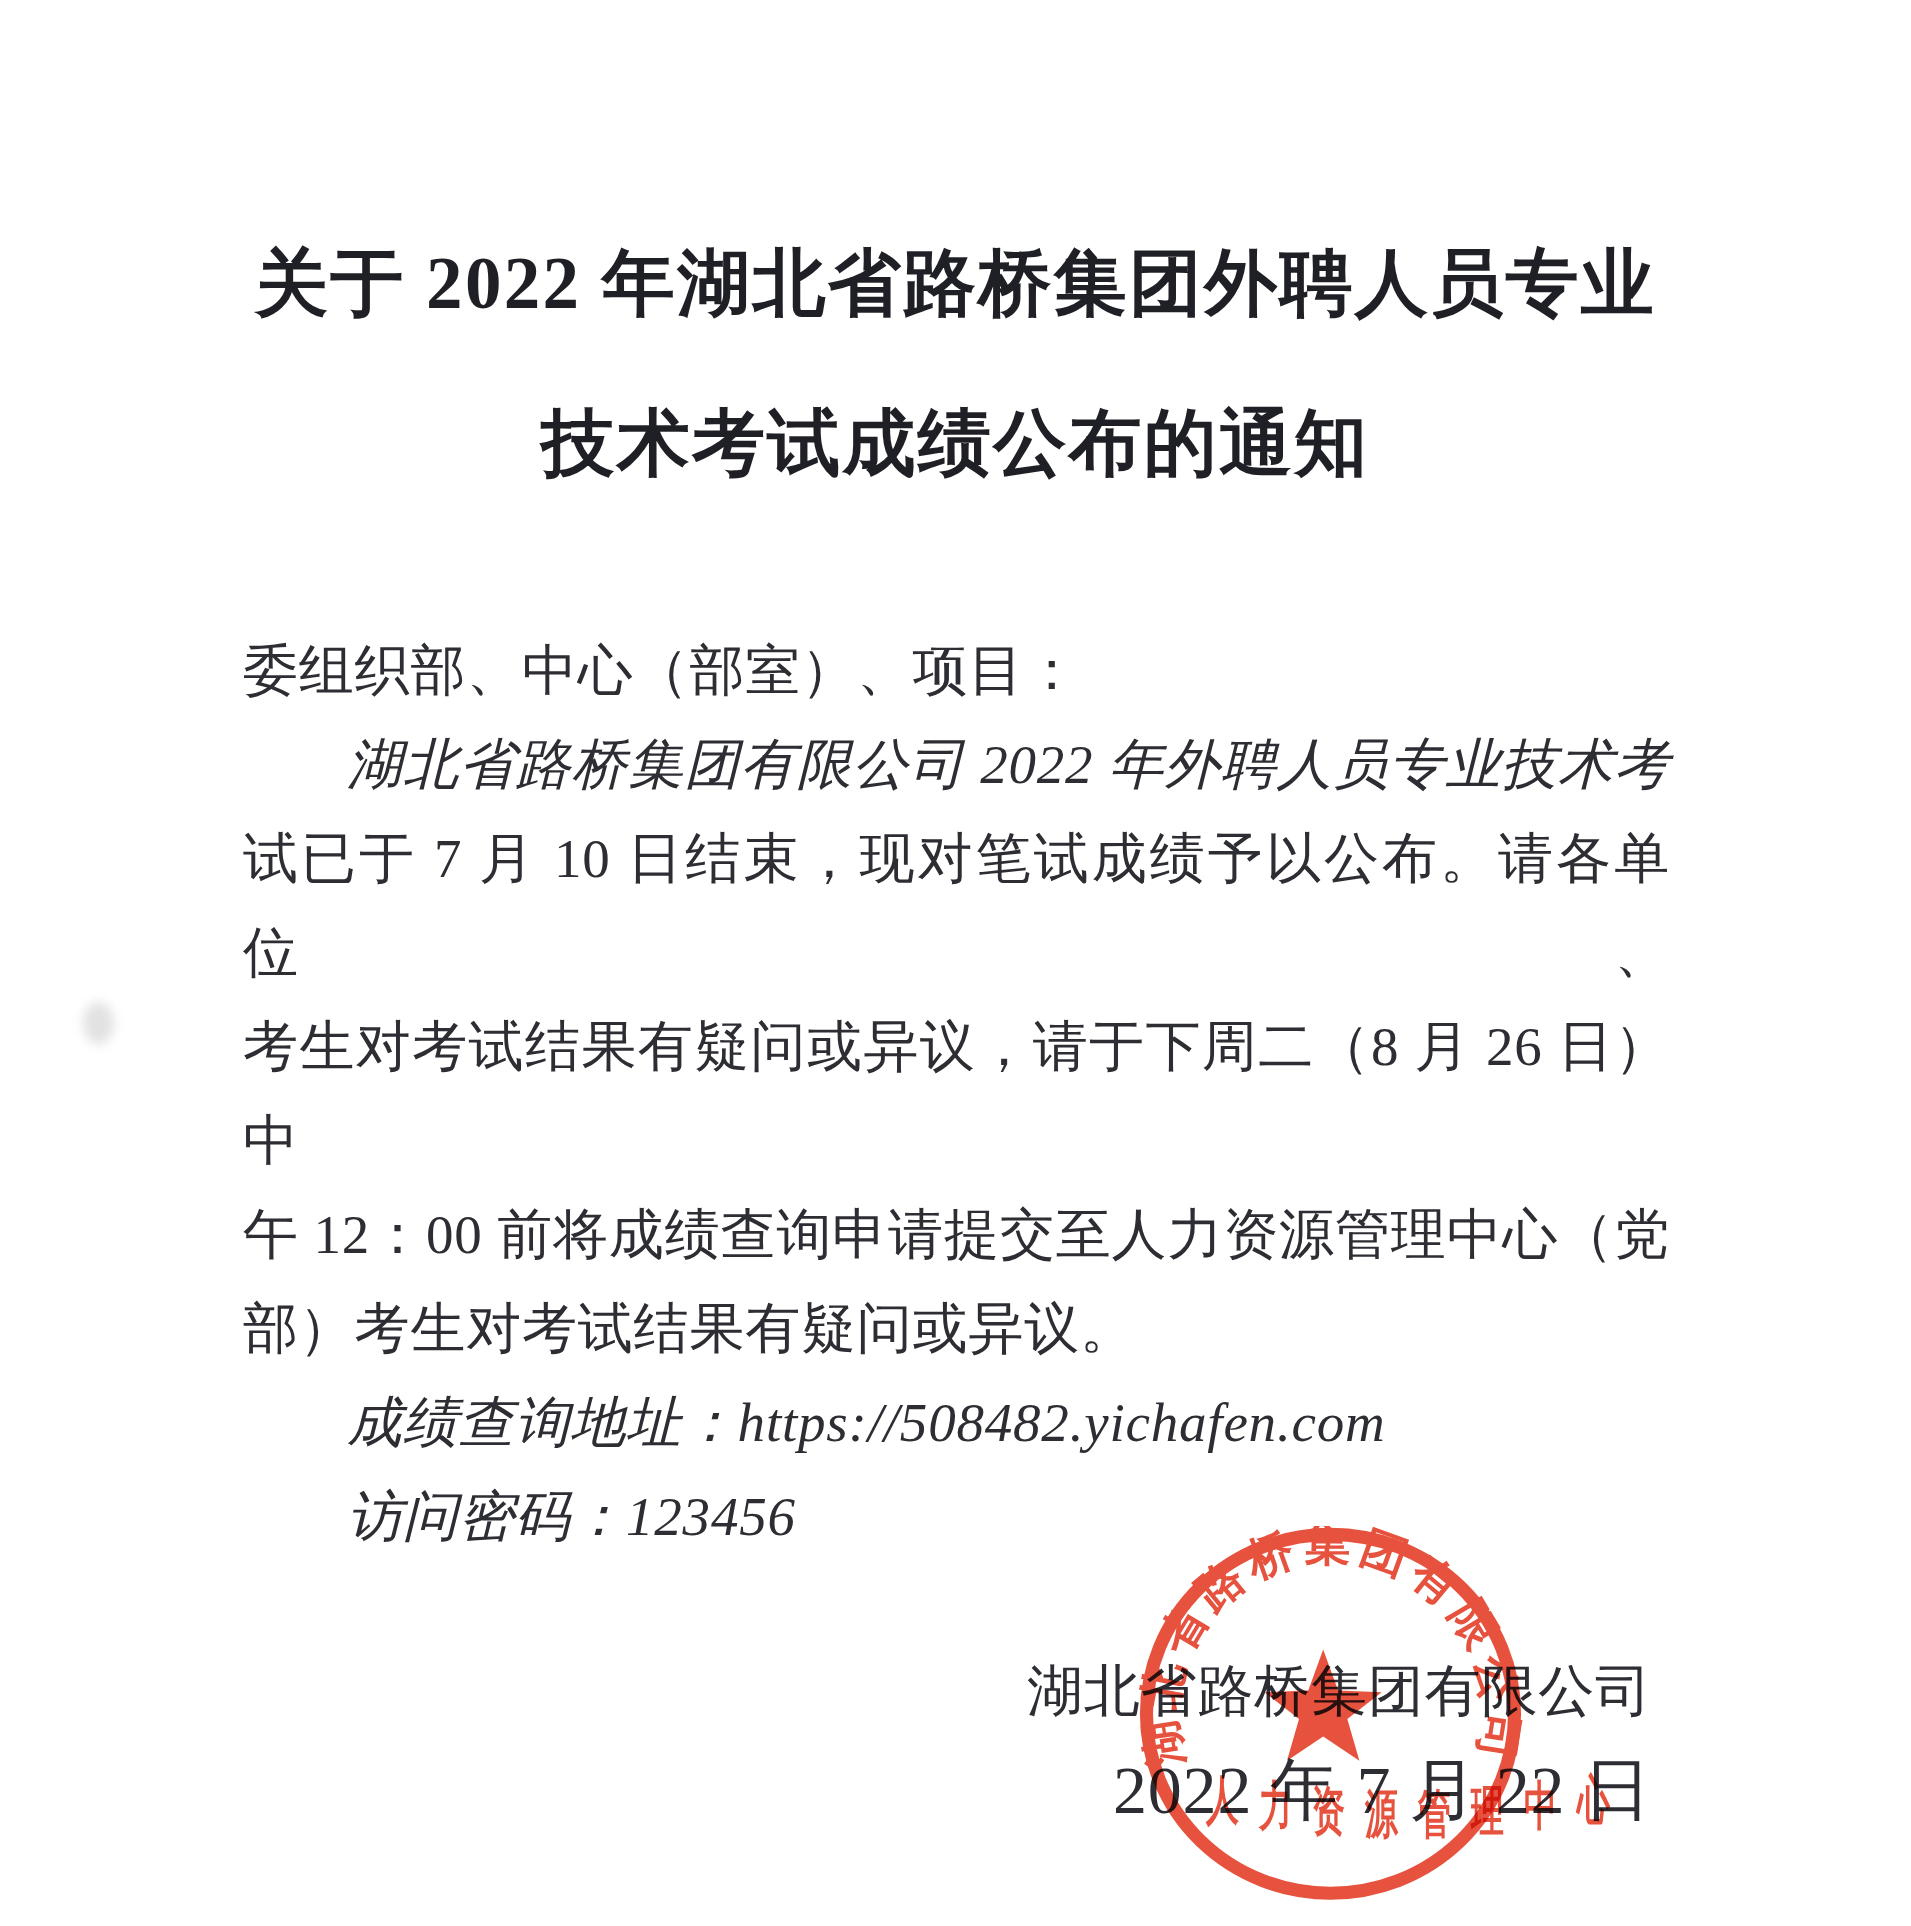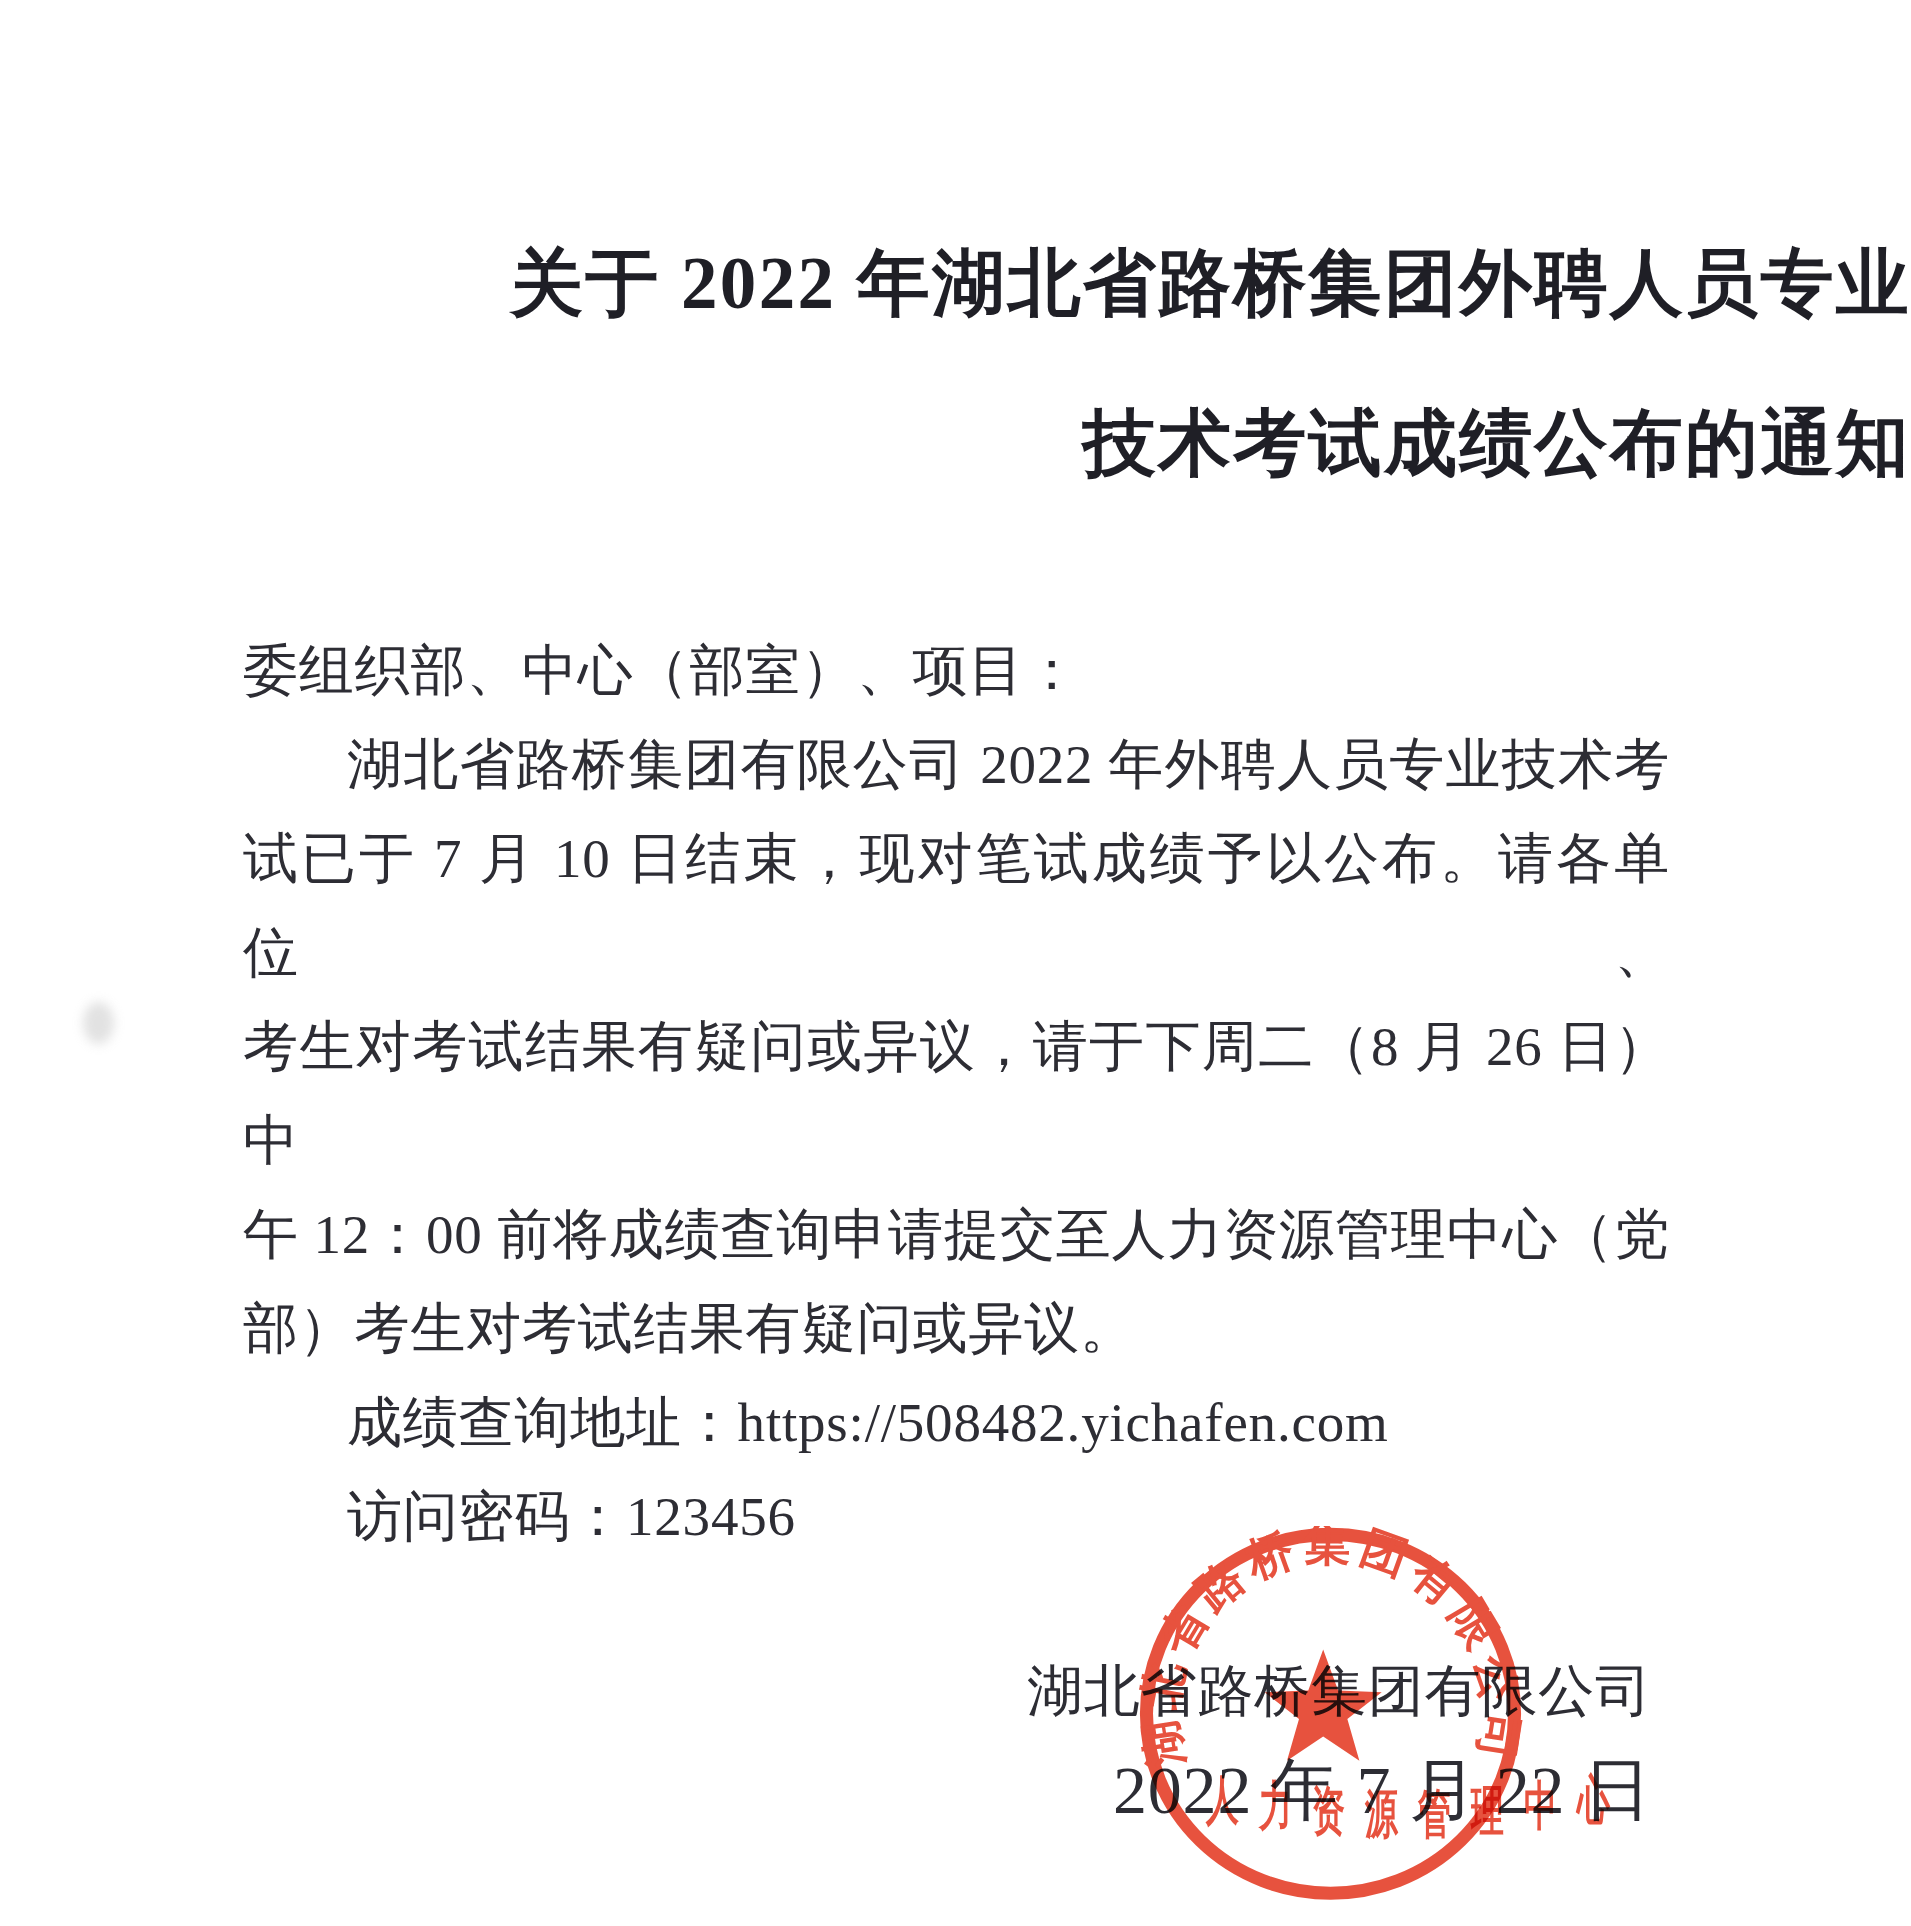--- a/index.html
+++ b/index.html
@@ -6,36 +6,36 @@
   .page{
     position:relative;
     width:1911px;height:2703px;
     background:var(--paper,#ffffff);
     overflow:hidden;
     font-family:"Liberation Serif","DejaVu Serif",serif;
   }
   
   .title{
     position:absolute;left:0;right:0;top:204px;
-    text-align:right;
+    text-align:center;
     font-size:73px;line-height:160px;
     font-weight:700;
     letter-spacing:2.3px;
     color:var(--title-ink,#1f1f26);
   }
   
   .body-text{
     position:absolute;left:243px;top:624px;width:1427px;
     font-size:55px;line-height:94px;
     color:var(--ink,#2d2d34);
     letter-spacing:0.8px;
   }
   .body-text .line{white-space:normal;}
   .jf{text-align:justify;text-align-last:justify;}
-  .ind{padding-left:104px;}
+  .ind{padding-left:104px;font-style:italic;}
   
   .sig-company{
     position:absolute;left:1027px;top:1653px;
     font-size:56px;line-height:77px;color:var(--ink,#2d2d34);
     letter-spacing:0.8px;white-space:nowrap;
   }
   .sig-date{
     position:absolute;left:1113px;top:1752px;
     font-size:68px;line-height:77px;color:var(--ink,#2d2d34);
     letter-spacing:0.8px;white-space:nowrap;

